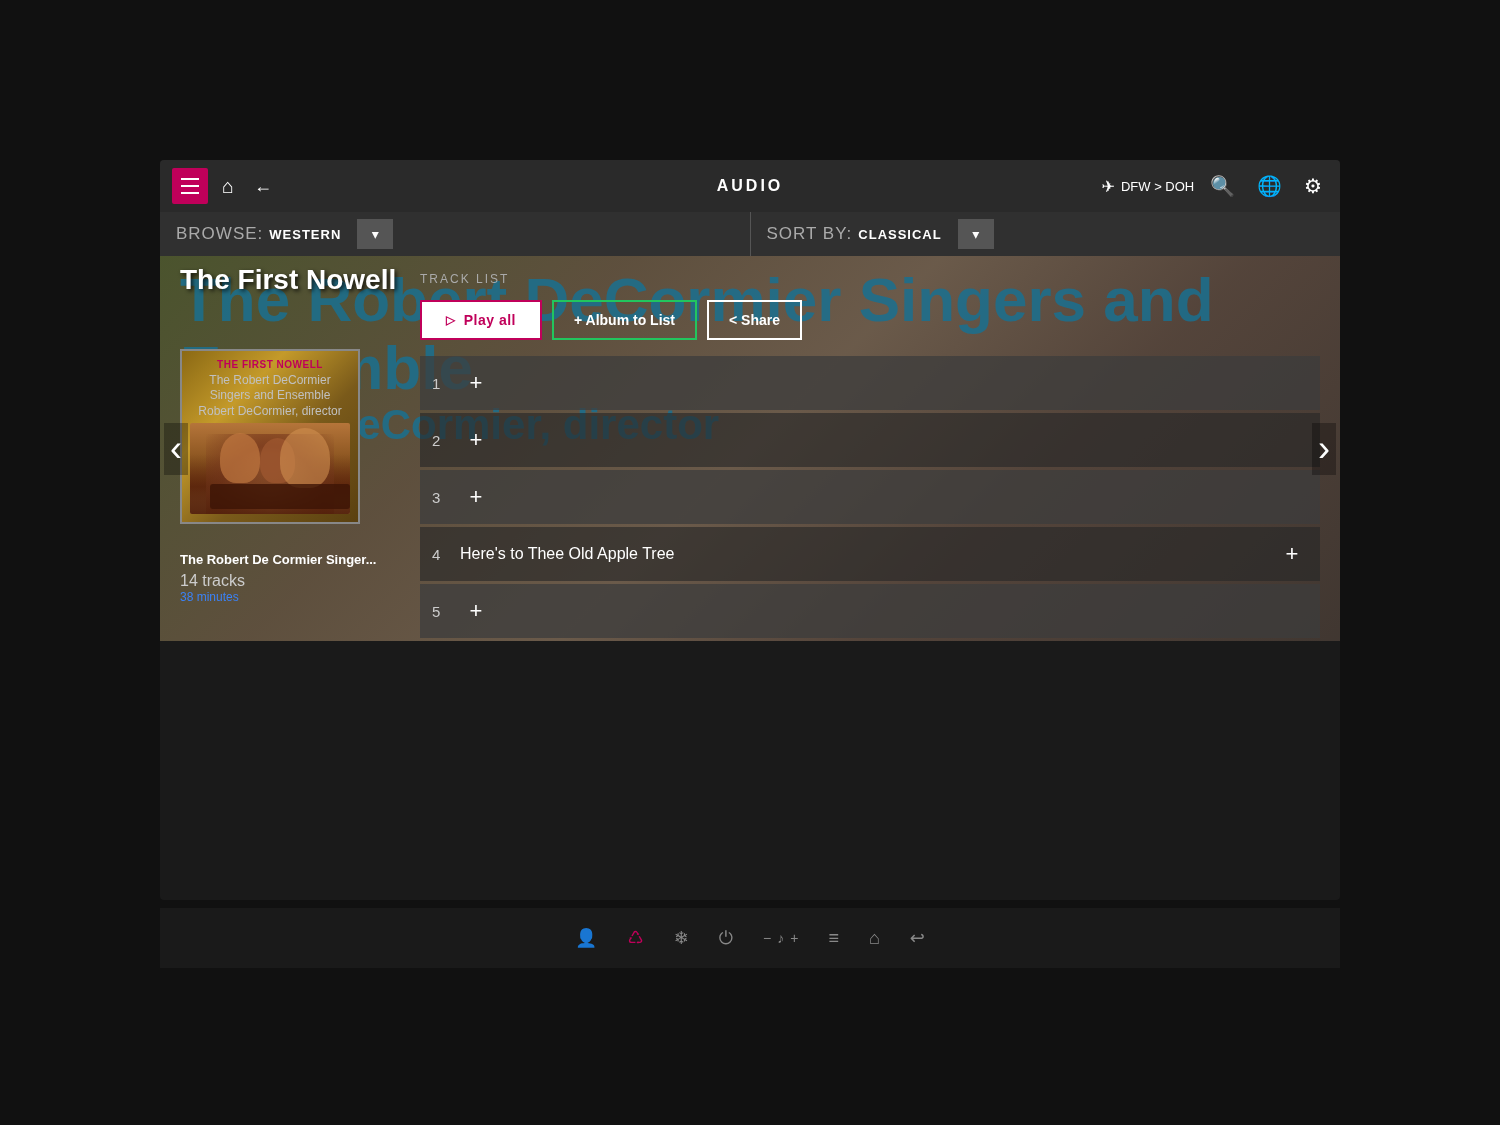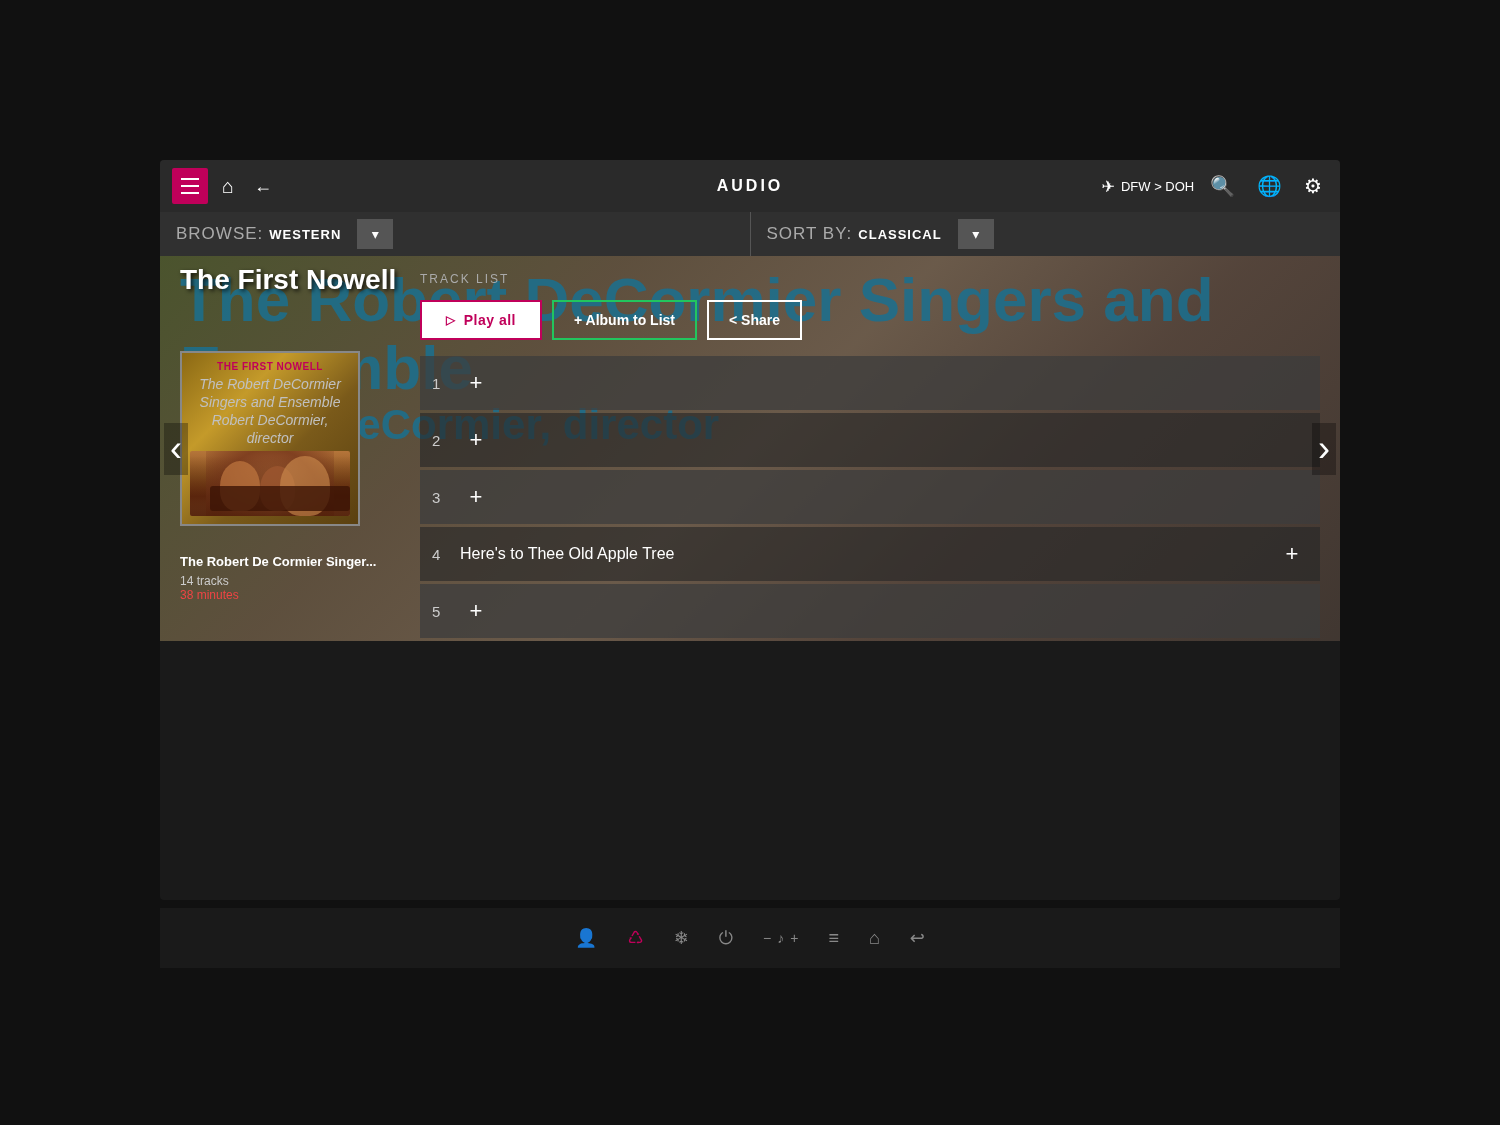--- a/index.html
+++ b/index.html
@@ -206,25 +206,24 @@
       color: #c0005a;
       font-size: 10px;
       font-weight: bold;
       text-align: center;
       text-transform: uppercase;
       letter-spacing: 0.5px;
       line-height: 1.2;
     }
     .album-cover-subtitle {
       color: #c0c0c0;
-      font-size: 14px;
+      font-size: 12px;
       text-align: center;
       margin-top: 2px;
       line-height: 1.3;
-      font-style: italic;
     }
     .album-cover-image {
       width: 100%;
       height: 120px;
       margin-top: 4px;
       background: linear-gradient(180deg, #b5753a 0%, #8b5520 40%, #6a3010 70%, #a07040 100%);
       border-radius: 2px;
       position: relative;
       overflow: hidden;
     }
@@ -241,27 +240,27 @@
     .album-meta {
       margin-top: 28px;
       color: white;
     }
     .album-meta-name {
       font-size: 13px;
       font-weight: bold;
       line-height: 1.3;
     }
     .album-meta-tracks {
-      font-size: 12px;
+      font-size: 16px;
       color: #ccc;
       margin-top: 4px;
     }
     .album-meta-duration {
       font-size: 12px;
-      color: #ef4444;
+      color: #3b82f6;
     }
 
     
     .nav-arrow {
       position: absolute;
       top: 50%;
       transform: translateY(-50%);
       color: white;
       font-size: 36px;
       cursor: pointer;

